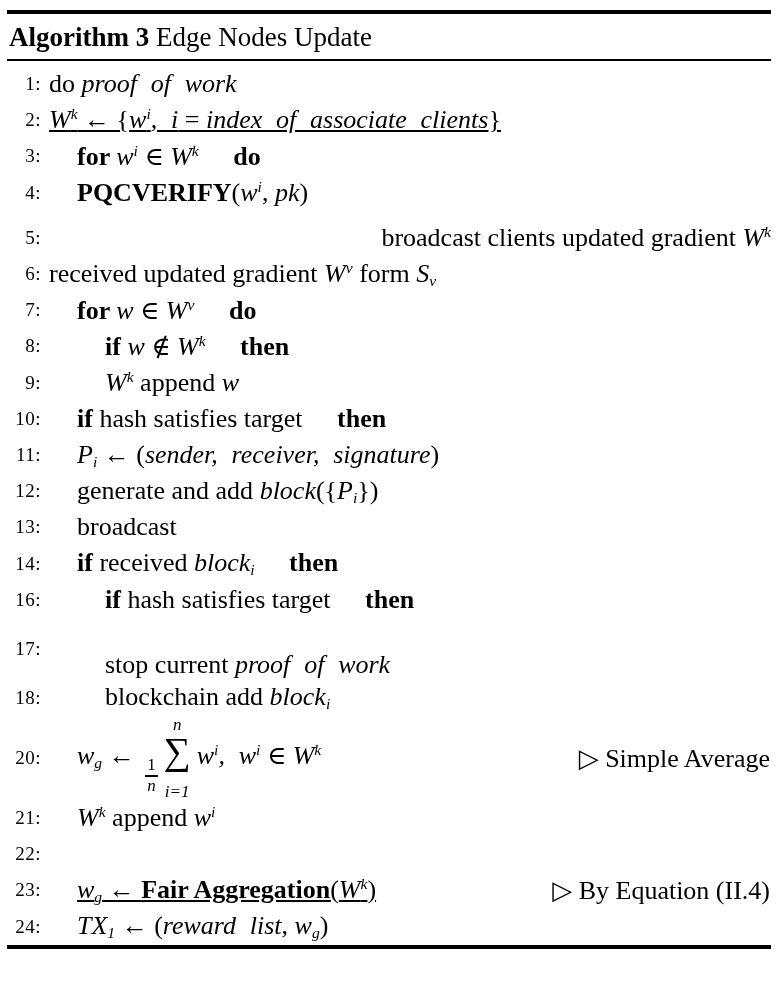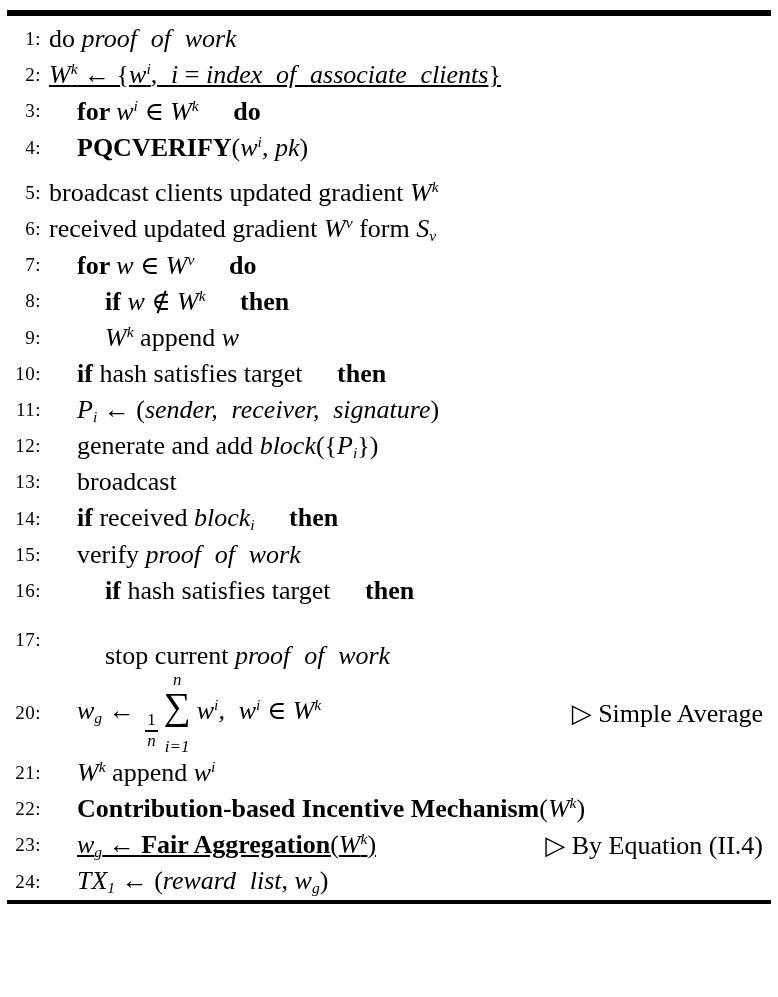--- a/index.html
+++ b/index.html
@@ -37,50 +37,54 @@
   .frac .fnum { border-bottom: 2px solid #000; padding: 0 2px; }
   .frac .fden { font-style: italic; }
   .sum {
     display: inline-flex; flex-direction: column; align-items: center;
     line-height: 1; vertical-align: middle; margin: 0 6px 0 2px;
   }
   .sum .sumt { font-size: 17px; font-style: italic; margin-bottom: 1px; }
   .sum .sums { font-size: 38px; line-height: 0.9; }
   .sum .sumb { font-size: 17px; font-style: italic; margin-top: 14px; }
   .comment {
-    position: absolute; right: 8px; top: 50%; transform: translateY(-50%);
+    position: absolute; right: 1px; top: 50%; transform: translateY(-50%);
     font-size: 26px; font-style: normal; white-space: nowrap;
   }
 </style>
 </head>
 <body>
 
 <div class="algo">
   <div class="rule-thick"></div>
+  <div class="algo-header">
+    <span class="label">Algorithm 3</span>
+    <span class="title"> <span>Edge Nodes Update</span></span>
+  </div>
   <div class="rule-thin"></div>
   <div class="algo-body" id="algo-body">
       <div class="line">
         <span class="num">1:</span>
         <span class="content" style="padding-left: 8px;"><span class="rm">do </span><span class="it">proof of work</span></span>
       </div>
       <div class="line">
         <span class="num">2:</span>
         <span class="content" style="padding-left: 8px; text-decoration: underline;"><span class="it">W<span class="sup">k</span></span><span class="rm"> ← {</span><span class="it">w<span class="sup">i</span></span><span class="it">, i</span><span class="rm"> = </span><span class="it">index of associate clients</span><span class="rm">}</span></span>
       </div>
       <div class="line">
         <span class="num">3:</span>
         <span class="content" style="padding-left: 8px;"><span class="kw">for </span><span class="it">w<span class="sup">i</span></span><span class="rm"> ∈ </span><span class="it">W<span class="sup">k</span></span><span class="kw"> do</span></span>
       </div>
       <div class="line">
         <span class="num">4:</span>
         <span class="content" style="padding-left: 36px;"><span class="fn">PQCVERIFY</span><span class="rm">(</span><span class="it">w<span class="sup">i</span></span><span class="rm">, </span><span class="it">pk</span><span class="rm">)</span></span>
       </div>
       <div class="line gap">
         <span class="num">5:</span>
-        <span class="content" style="padding-left: 8px;"><span class="rm">broadcast clients updated gradient </span><span class="it">W<span class="sup">k</span></span></span>
+        <span class="content" style="padding-left: 8px; text-align: right;"><span class="rm">broadcast clients updated gradient </span><span class="it">W<span class="sup">k</span></span></span>
       </div>
       <div class="line">
         <span class="num">6:</span>
         <span class="content" style="padding-left: 8px;"><span class="rm">received updated gradient </span><span class="it">W<span class="sup">v</span></span><span class="rm"> form </span><span class="it">S<span class="sub">v</span></span></span>
       </div>
       <div class="line">
         <span class="num">7:</span>
         <span class="content" style="padding-left: 8px;"><span class="kw">for </span><span class="it">w</span><span class="rm"> ∈ </span><span class="it">W<span class="sup">v</span></span><span class="kw"> do</span></span>
       </div>
       <div class="line">
@@ -105,50 +109,49 @@
       </div>
       <div class="line">
         <span class="num">13:</span>
         <span class="content" style="padding-left: 36px;"><span class="rm">broadcast</span></span>
       </div>
       <div class="line">
         <span class="num">14:</span>
         <span class="content" style="padding-left: 8px;"><span class="kw">if </span><span class="rm">received </span><span class="it">block<span class="sub">i</span></span><span class="kw"> then</span></span>
       </div>
       <div class="line">
-        <span class="num">15:</span>
-        <span class="content" style="padding-left: 36px;"><span class="rm">verify </span><span class="it">proof of work</span></span>
-      </div>
-      <div class="line">
         <span class="num">16:</span>
         <span class="content" style="padding-left: 36px;"><span class="kw">if </span><span class="rm">hash satisfies target </span><span class="kw">then</span></span>
       </div>
       <div class="line">
         <span class="num">17:</span>
         <span class="content" style="padding-left: 64px; margin-top: 32px;"><span class="rm">stop current </span><span class="it">proof of work</span></span>
+      </div>
+      <div class="line">
+        <span class="num">18:</span>
+        <span class="content" style="padding-left: 64px;"><span class="rm">blockchain add </span><span class="it">block<span class="sub">i</span></span></span>
       </div>
       <div class="line tall">
         <span class="num">20:</span>
         <span class="content" style="padding-left: 36px;"><span class="it">w<span class="sub">g</span></span><span class="rm"> ← </span><span class="frac">
             <span class="fnum">1</span>
             <span class="fden">n</span>
           </span><span class="sum">
             <span class="sumt">n</span>
             <span class="sums">∑</span>
             <span class="sumb">i=1</span>
           </span><span class="it">w<span class="sup">i</span></span><span class="it">, w<span class="sup">i</span></span><span class="rm"> ∈ </span><span class="it">W<span class="sup">k</span></span></span>
         <span class="comment">▷ Simple Average</span>
       </div>
       <div class="line">
         <span class="num">21:</span>
         <span class="content" style="padding-left: 36px;"><span class="it">W<span class="sup">k</span></span><span class="rm"> append </span><span class="it">w<span class="sup">i</span></span></span>
       </div>
       <div class="line">
         <span class="num">22:</span>
-        <span class="content" style="padding-left: 36px;"><span class="fn">Contribution-based Incentive Mechanism</span><span class="rm">(</span><span class="it">W<span class="sup">k</span></span><span class="rm">)</span></span>
       </div>
       <div class="line">
         <span class="num">23:</span>
         <span class="content" style="padding-left: 36px; text-decoration: underline;"><span class="it">w<span class="sub">g</span></span><span class="rm"> ← </span><span class="fn">Fair Aggregation</span><span class="rm">(</span><span class="it">W<span class="sup">k</span></span><span class="rm">)</span></span>
         <span class="comment">▷ By Equation (II.4)</span>
       </div>
       <div class="line">
         <span class="num">24:</span>
         <span class="content" style="padding-left: 36px;"><span class="it">TX<span class="sub">1</span></span><span class="rm"> ← (</span><span class="it">reward list</span><span class="rm">, </span><span class="it">w<span class="sub">g</span></span><span class="rm">)</span></span>
       </div>

